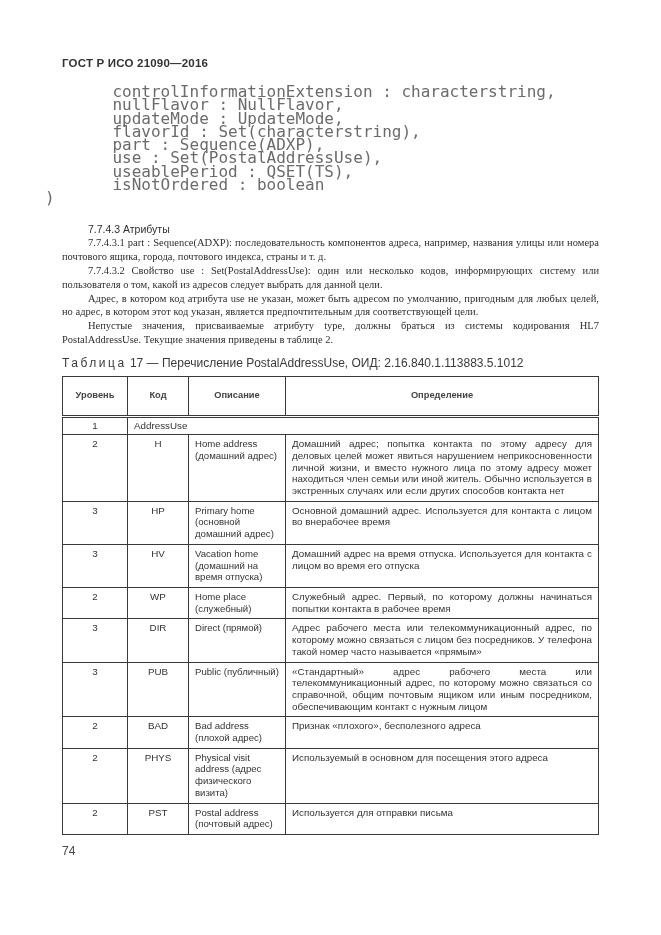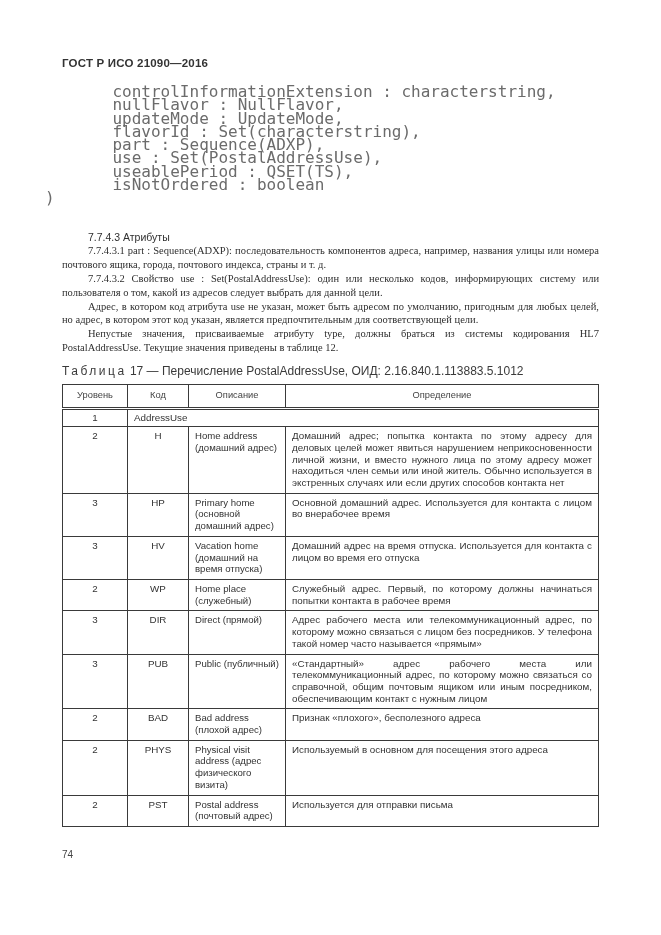--- a/index.html
+++ b/index.html
@@ -30,21 +30,21 @@
   }
   pre.code-block {
     margin: 16px 0 0 -17px;
     font-family: "DejaVu Sans Mono", "Liberation Mono", monospace;
     font-size: 16px;
     line-height: 13.3px;
     color: #6b6b6b;
     white-space: pre;
   }
   .section-heading {
-    margin-top: 26px;
+    margin-top: 18px;
     font-size: 10.5px;
     line-height: 13.8px;
     text-indent: 26px;
     font-weight: normal;
   }
   p.body-par {
     margin: 0;
     font-size: 10.5px;
     line-height: 13.8px;
     text-indent: 26px;
@@ -72,37 +72,37 @@
   table.enum-table col.col-desc  { width: 97px; }
   table.enum-table col.col-def   { width: 313px; }
   table.enum-table th,
   table.enum-table td {
     border: 1px solid #3a3a3a;
     vertical-align: top;
     padding: 3px 6px 4px 6px;
     line-height: 11.7px;
   }
   table.enum-table thead th {
-    font-weight: normal;
+    font-weight: bold;
     font-size: 9.3px;
     color: #444444;
     text-align: center;
-    padding: 5px 6px;
+    padding: 13px 6px;
     border-bottom: 3px double #3a3a3a;
   }
   table.enum-table thead th.th-code { text-align: center; }
   td.cell-level { text-align: center; }
   td.cell-code  { text-align: center; }
   td.cell-desc  { text-align: left; font-size: 9.6px; }
   td.cell-def   { text-align: justify; }
   tr.group-row td { padding: 2px 6px 3px 6px; }
   tr.group-row td.group-name { text-align: left; }
   .page-number {
-    margin-top: 22px;
-    font-size: 10px;
+    margin-top: 9px;
+    font-size: 12px;
     color: #444444;
   }
 </style>
 </head>
 <body>
 
 <div class="page">
 
   <div class="doc-header">ГОСТ Р ИСО 21090—2016</div>
 
@@ -114,21 +114,21 @@
        use : Set(PostalAddressUse),
        useablePeriod : QSET(TS),
        isNotOrdered : boolean
 )</pre>
 
   <div class="section-heading">7.7.4.3 Атрибуты</div>
 
   <p class="body-par">7.7.4.3.1 part : Sequence(ADXP): последовательность компонентов адреса, например, названия улицы или номера почтового ящика, города, почтового индекса, страны и т. д.</p>
   <p class="body-par">7.7.4.3.2 Свойство use : Set(PostalAddressUse): один или несколько кодов, информирующих систему или пользователя о том, какой из адресов следует выбрать для данной цели.</p>
   <p class="body-par">Адрес, в котором код атрибута use не указан, может быть адресом по умолчанию, пригодным для любых целей, но адрес, в котором этот код указан, является предпочтительным для соответствующей цели.</p>
-  <p class="body-par">Непустые значения, присваиваемые атрибуту type, должны браться из системы кодирования HL7 PostalAddressUse. Текущие значения приведены в таблице 12.</p>
+  <p class="body-par">Непустые значения, присваиваемые атрибуту type, должны браться из системы кодирования HL7 PostalAddressUse. Текущие значения приведены в таблице 2.</p>
 
   <div class="table-caption">
     <span class="spaced-word">Таблица</span>
     <span>17 — Перечисление PostalAddressUse, ОИД: 2.16.840.1.113883.5.1012</span>
   </div>
 
   <table class="enum-table">
     <colgroup>
       <col class="col-level">
       <col class="col-code">

